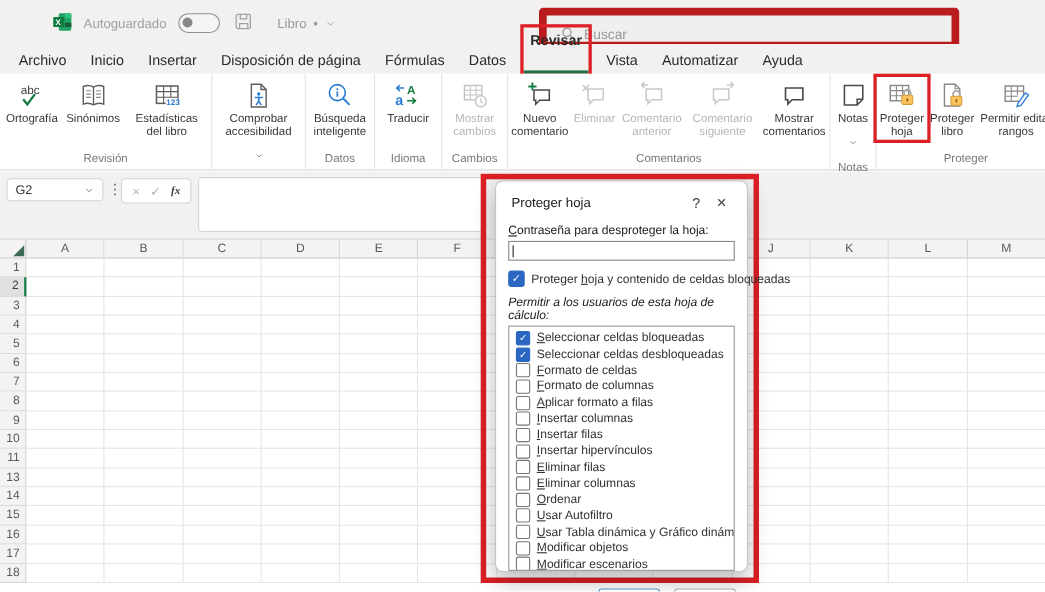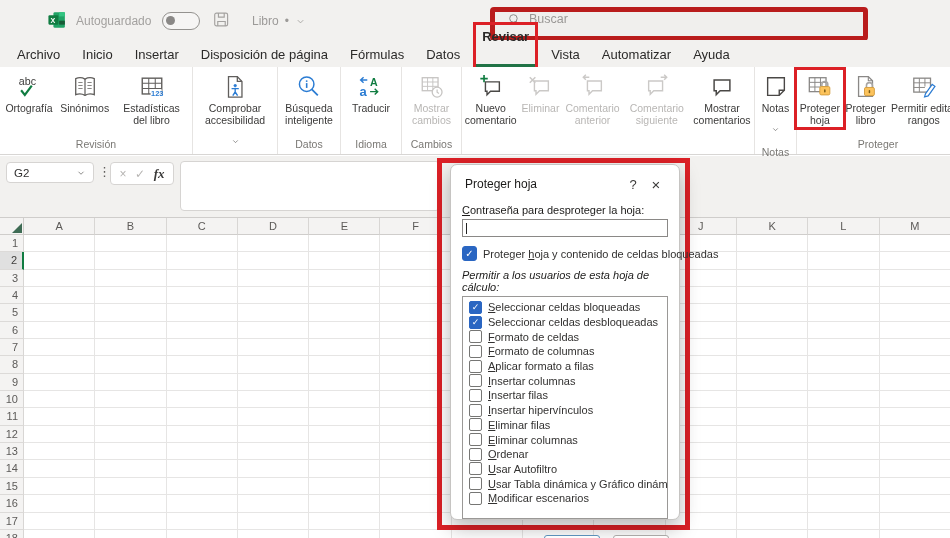--- a/index.html
+++ b/index.html
@@ -16,21 +16,21 @@
   #app-icon svg{width:20px;height:20px;}
   #autosave-label{position:absolute;left:76px;top:14px;font-size:12px;color:#a3a19f;}
   #autosave-toggle{position:absolute;left:162px;top:12px;width:36px;height:16px;border:1.5px solid #94928f;
        border-radius:9px;background:#f6f5f4;}
   #autosave-knob{position:absolute;left:3px;top:2.5px;width:9px;height:9px;border-radius:50%;background:#8a8886;}
   #save-icon{position:absolute;left:212px;top:10px;}
   #save-icon svg{width:19px;height:19px;}
   #doc-title-wrap{position:absolute;left:252px;top:14px;font-size:12px;color:#9c9a98;display:flex;gap:6px;align-items:center;}
   #doc-chevron svg{width:11px;height:11px;color:#9c9a98;}
   #search-box{position:absolute;left:490px;top:7px;width:356px;height:24px;background:#f0efed;
-       border:5px solid #b91c1c;border-radius:4px;display:flex;align-items:flex-start;padding-left:12px;gap:7px;}
+       border:7px solid #b91c1c;border-radius:4px;display:flex;align-items:flex-end;padding-left:12px;gap:7px;}
   #search-box .icon svg{width:15px;height:15px;}
   #search-placeholder{font-size:12.5px;color:#9a9896;}
 
   
   #menubar{position:absolute;left:0;top:40px;width:950px;height:27px;background:#f2f1ef;
        display:flex;align-items:flex-end;padding-left:6px;box-sizing:border-box;font-size:13px;}
   .tab{padding:4px 6px 5px 6px;margin:0 5px;white-space:nowrap;color:#2b2a29;text-align:center;}
   .tab.active{font-weight:bold;padding-bottom:20px;border-bottom:3px solid #217346;}
   .tab.highlighted{outline:3px solid var(--red);outline-offset:0px;}
 
@@ -51,21 +51,21 @@
   #formula-row{position:absolute;left:0;top:156px;width:950px;height:62px;background:#f2f1ef;
        border-bottom:1px solid #cfcdcb;box-sizing:border-box;}
   #name-box{position:absolute;left:6px;top:6px;width:88px;height:21px;background:#fff;border:1px solid #d6d4d2;
        border-radius:4px;display:flex;align-items:center;font-size:11.5px;padding:0 7px;box-sizing:border-box;}
   #name-box .ref{flex:1;}
   #name-box .icon svg{width:10px;height:10px;color:#605e5c;}
   #dots-sep{position:absolute;left:98px;top:8px;font-size:13px;color:#605e5c;}
   #fx-group{position:absolute;left:110px;top:6px;width:62px;height:21px;background:#fff;border:1px solid #d6d4d2;
        border-radius:4px;display:flex;align-items:center;justify-content:space-evenly;font-size:12px;}
   #fx-cancel,#fx-accept{color:#b6b4b2;font-size:12px;}
-  #fx-label{font-style:italic;font-family:"Liberation Serif","DejaVu Serif",serif;font-size:13px;color:#3b3a39;font-weight:bold;}
+  #fx-label{font-style:italic;font-family:"Liberation Serif","DejaVu Serif",serif;font-size:10px;color:#3b3a39;font-weight:bold;}
   #formula-input{position:absolute;left:180px;top:5px;width:260px;height:50px;background:#fff;
        border:1px solid #d6d4d2;border-radius:4px;box-sizing:border-box;}
 
   
   #sheet{position:absolute;left:0;top:218px;width:950px;height:320px;background:#fff;font-size:11px;}
   .hrow{display:flex;height:17px;}
   .corner{width:24px;height:17px;background:#f4f3f2;border-right:1px solid #cfcdcb;border-bottom:1px solid #cfcdcb;
        position:relative;box-sizing:border-box;flex:0 0 auto;}
   .corner:after{content:"";position:absolute;right:1px;bottom:1px;border-left:10px solid transparent;
        border-bottom:10px solid #3e6b54;}
@@ -310,20 +310,21 @@
           </div>
           <div class="rbtn">
             <span class="icon">
               <svg viewBox="0 0 28 28">
                 <path d="M5.5 6.5 h17 v11.5 h-10.5 l-4.2 4.2 v-4.2 h-2.3 z" fill="none" stroke="#4a4846" stroke-width="1.6"></path>
               </svg>
             </span>
             <div class="rlabel">Mostrar comentarios</div>
           </div>
         </div>
+        <div class="glabel">Comentarios</div>
       </section>
       <section class="rgroup" style="width:42px">
         <div class="rbuttons">
           <div class="rbtn">
             <span class="icon">
               <svg viewBox="0 0 28 28">
                 <path d="M5 4 h18 v13.5 L17.5 23 H5 z" fill="none" stroke="#4a4846" stroke-width="1.5"></path>
                 <path d="M23 17.5 h-5.5 V23" fill="none" stroke="#4a4846" stroke-width="1.5"></path>
               </svg>
             </span>
@@ -582,36 +583,20 @@
         <div class="cell"></div>
         <div class="cell"></div>
         <div class="cell"></div>
         <div class="cell"></div>
         <div class="cell"></div>
         <div class="cell"></div>
         <div class="cell"></div>
         <div class="cell"></div>
       </div>
       <div class="grow">
-        <div class="rh">12</div>
-        <div class="cell"></div>
-        <div class="cell"></div>
-        <div class="cell"></div>
-        <div class="cell"></div>
-        <div class="cell"></div>
-        <div class="cell"></div>
-        <div class="cell"></div>
-        <div class="cell"></div>
-        <div class="cell"></div>
-        <div class="cell"></div>
-        <div class="cell"></div>
-        <div class="cell"></div>
-        <div class="cell"></div>
-      </div>
-      <div class="grow">
         <div class="rh">13</div>
         <div class="cell"></div>
         <div class="cell"></div>
         <div class="cell"></div>
         <div class="cell"></div>
         <div class="cell"></div>
         <div class="cell"></div>
         <div class="cell"></div>
         <div class="cell"></div>
         <div class="cell"></div>
@@ -768,20 +753,24 @@
           <div class="perm-row">
             <span class="cb"></span>
             <span class="plabel"><u>U</u>sar Autofiltro</span>
           </div>
           <div class="perm-row">
             <span class="cb"></span>
             <span class="plabel"><u>U</u>sar Tabla dinámica y Gráfico dinámico</span>
           </div>
           <div class="perm-row">
             <span class="cb"></span>
+            <span class="plabel"><u>M</u>odificar objetos</span>
+          </div>
+          <div class="perm-row">
+            <span class="cb"></span>
             <span class="plabel"><u>M</u>odificar escenarios</span>
           </div>
         </div>
       <div class="dlg-buttons">
         <button class="btn ok">Aceptar</button>
         <button class="btn">Cancelar</button>
       </div>
 
     </div>
   </div>

